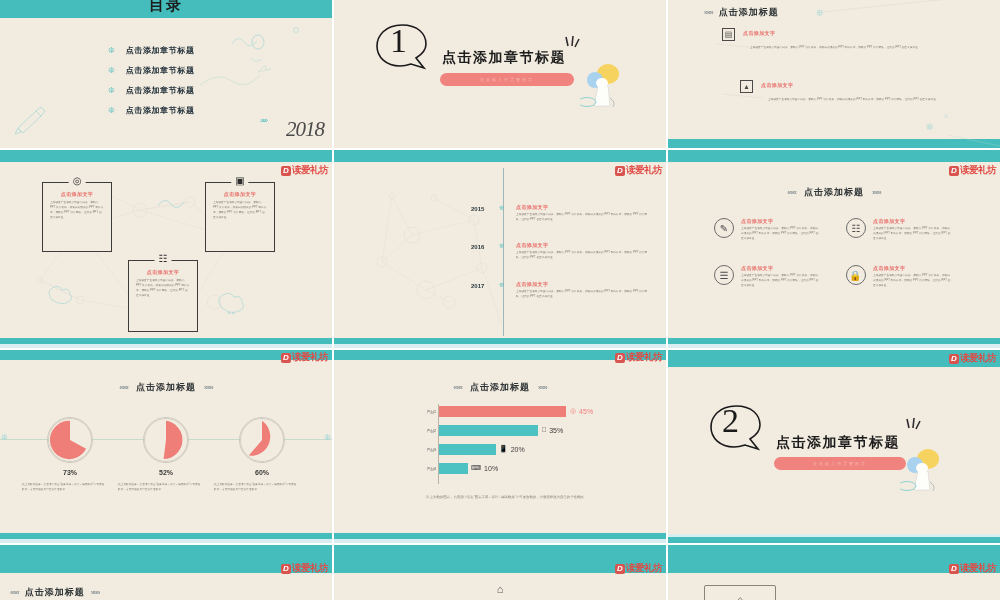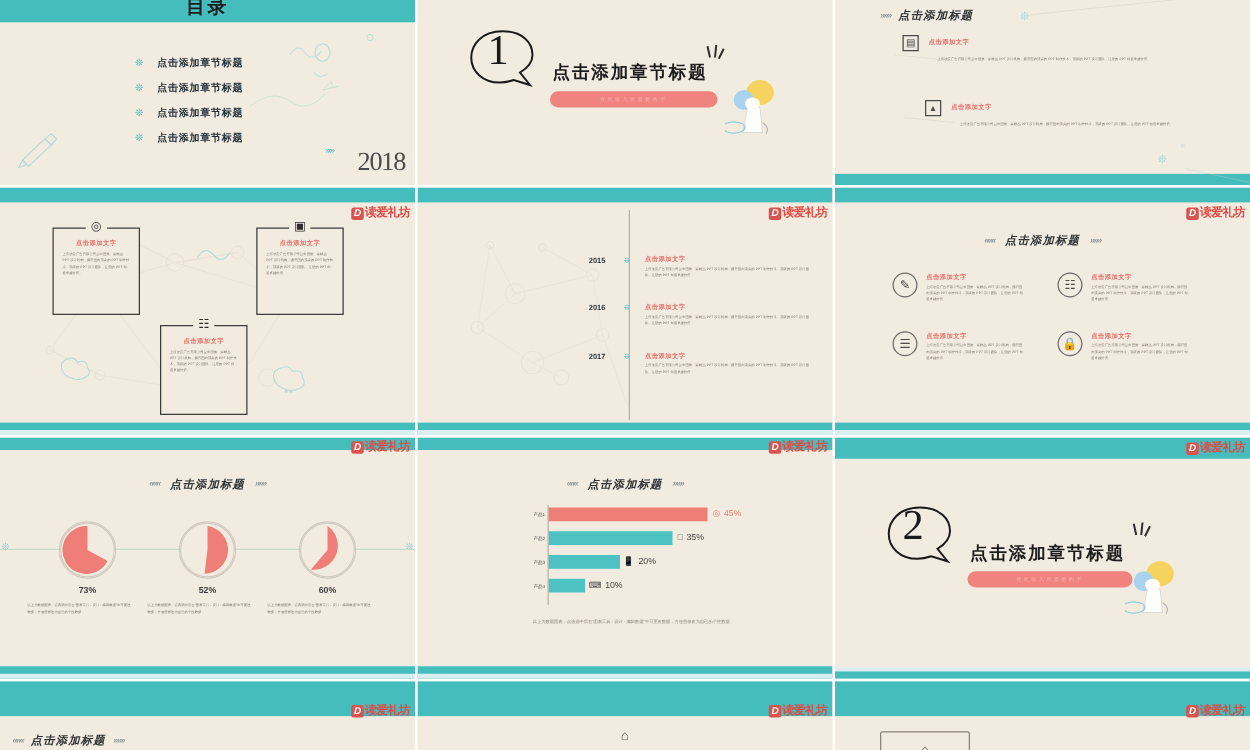--- a/index.html
+++ b/index.html
@@ -26,35 +26,35 @@
   
   .logo { position:absolute; right:4px; display:flex; align-items:center; gap:1px;
           font-size:9px; font-weight:bold; }
   .logo .mark { width:10px; height:10px; background:#d9534f; color:#fff;
                 font-size:8px; line-height:10px; text-align:center;
                 border-radius:2px; font-style:italic; }
   .logo .lt { color:#e04b45; letter-spacing:-0.5px; font-size:9.5px; }
 
   
   .sec-title { display:flex; align-items:center; justify-content:center; gap:8px;
-               font-size:9px; font-weight:bold; color:#2e3436; letter-spacing:1px;font-style:italic; }
+               font-size:9px; font-weight:bold; color:#2e3436; letter-spacing:1px; }
   .chev { color:#8d9698; font-size:7px; letter-spacing:-1px; }
 
   .bodytext { font-size:2.6px; color:#7a736a; line-height:1.9; letter-spacing:0.1px; }
   .redhead { color:#e8706a; font-weight:bold; font-size:5px; letter-spacing:.4px; }
 
   
   .s1 .title { position:absolute; top:-4px; left:0; right:0; text-align:center;
                font-size:15px; font-weight:bold; color:#1c1c1c; letter-spacing:2px; }
   .s1 .toc { position:absolute; top:40px; left:108px; }
   .s1 .toc .row { display:flex; align-items:center; gap:11px; height:20px; }
   .s1 .toc .fl { color:#45bdbd; font-size:8px; }
   .s1 .toc .tx { font-size:8px; font-weight:bold; color:#22313a; letter-spacing:.6px; }
   .s1 .yr { position:absolute; right:8px; bottom:6px; display:flex;
-            gap:20px; }
+            gap:20px;font-style:italic; }
   .s1 .yr .n { font-size:21px; color:#4a4a4a; letter-spacing:-1px;
                font-family:"Liberation Serif", serif; }
   .s1 .yr .w { font-size:7px; color:#45bdbd; letter-spacing:-2px; }
 
   
   .sd .bub { position:absolute; }
   .sd .num { position:absolute; font-size:34px; color:#1a1a1a;
              font-family:"Liberation Serif", serif; }
   .sd .st { position:absolute; font-size:14px; font-weight:bold;
             color:#1c1c1c; letter-spacing:1.5px; white-space:nowrap; }

